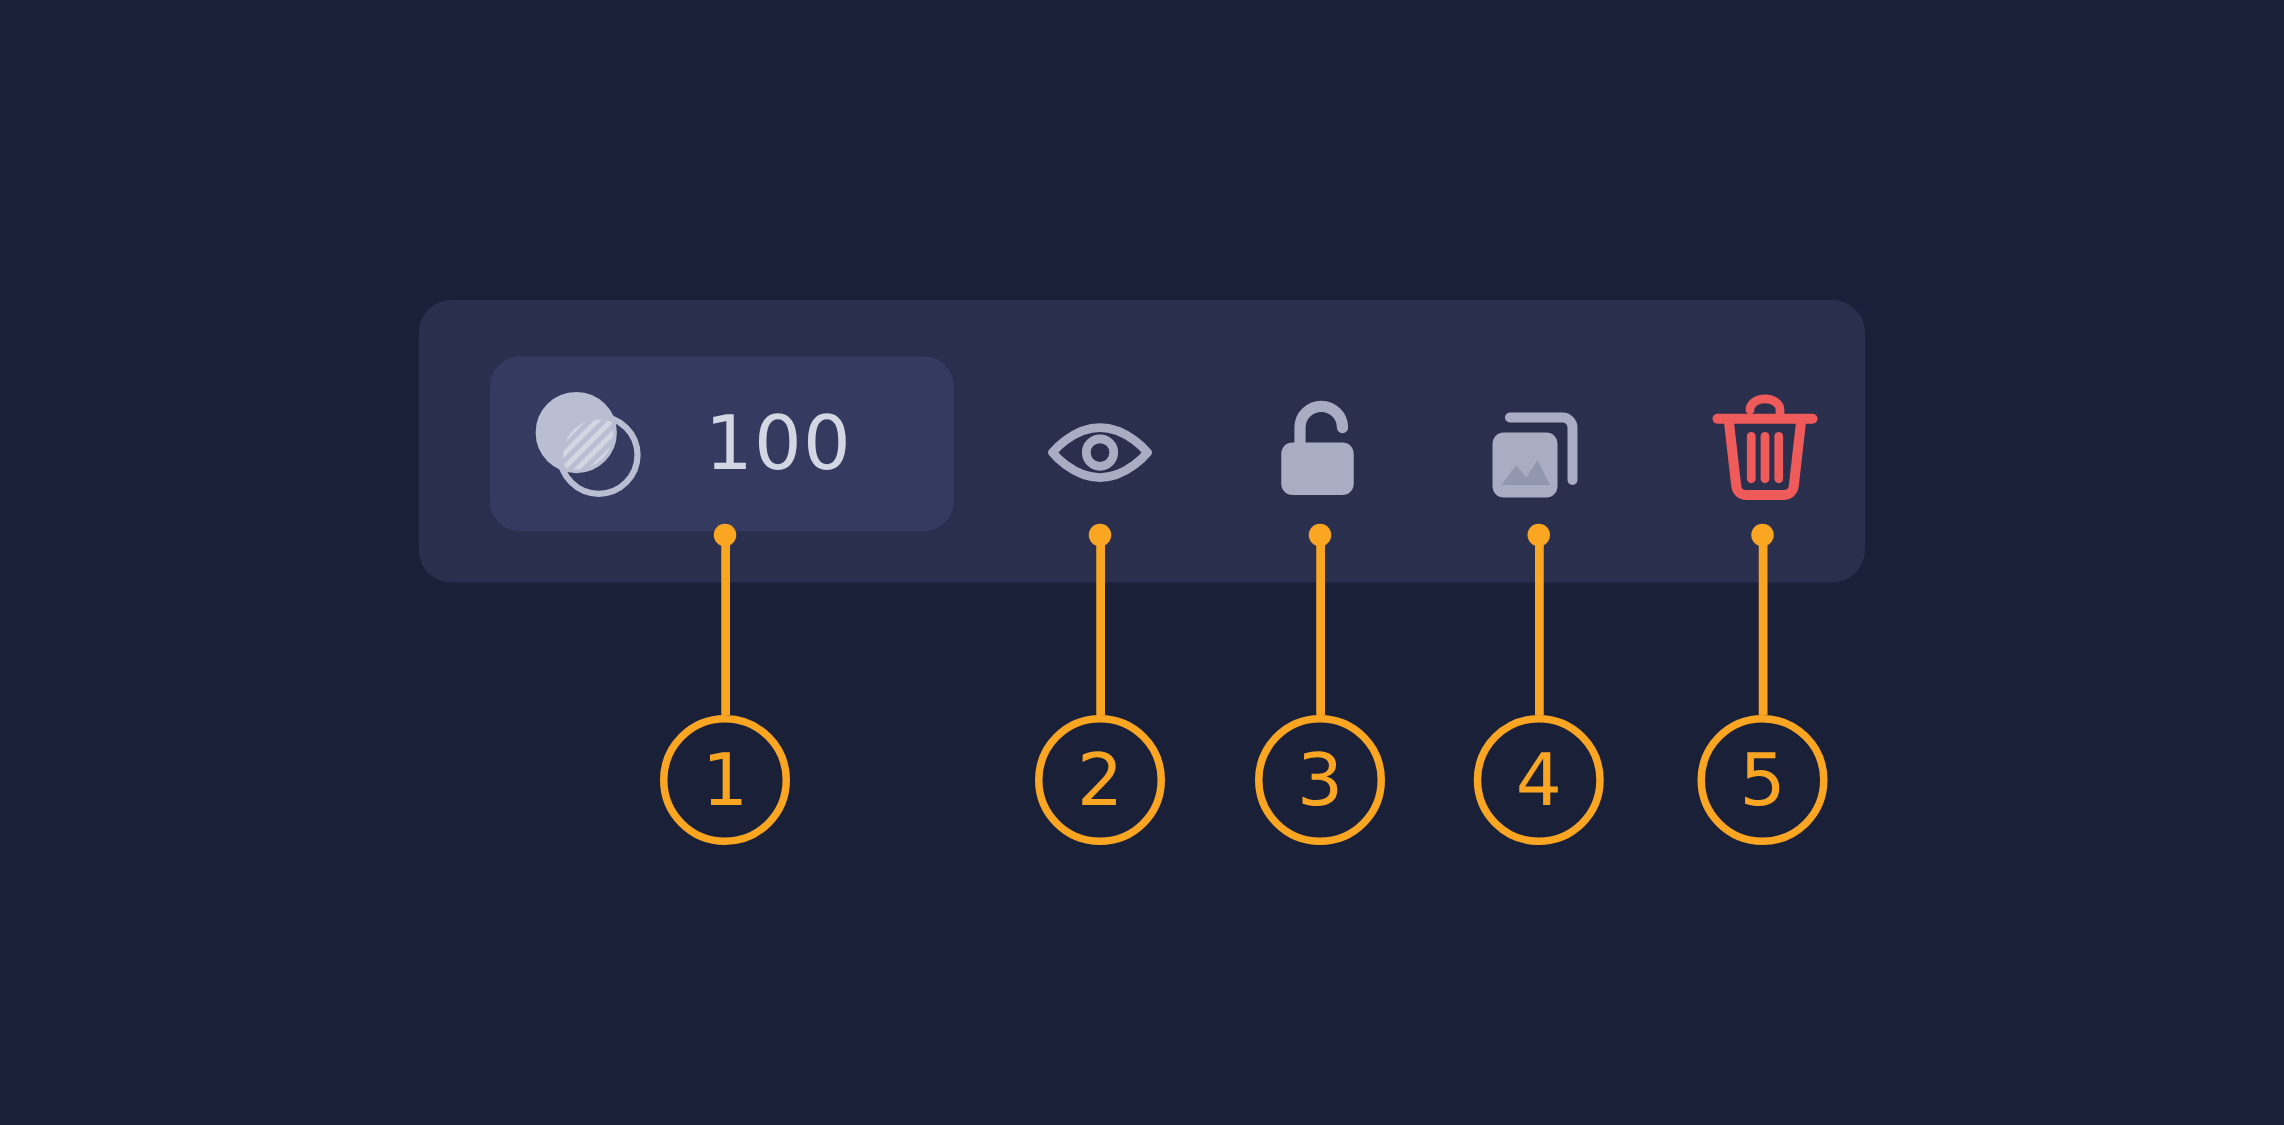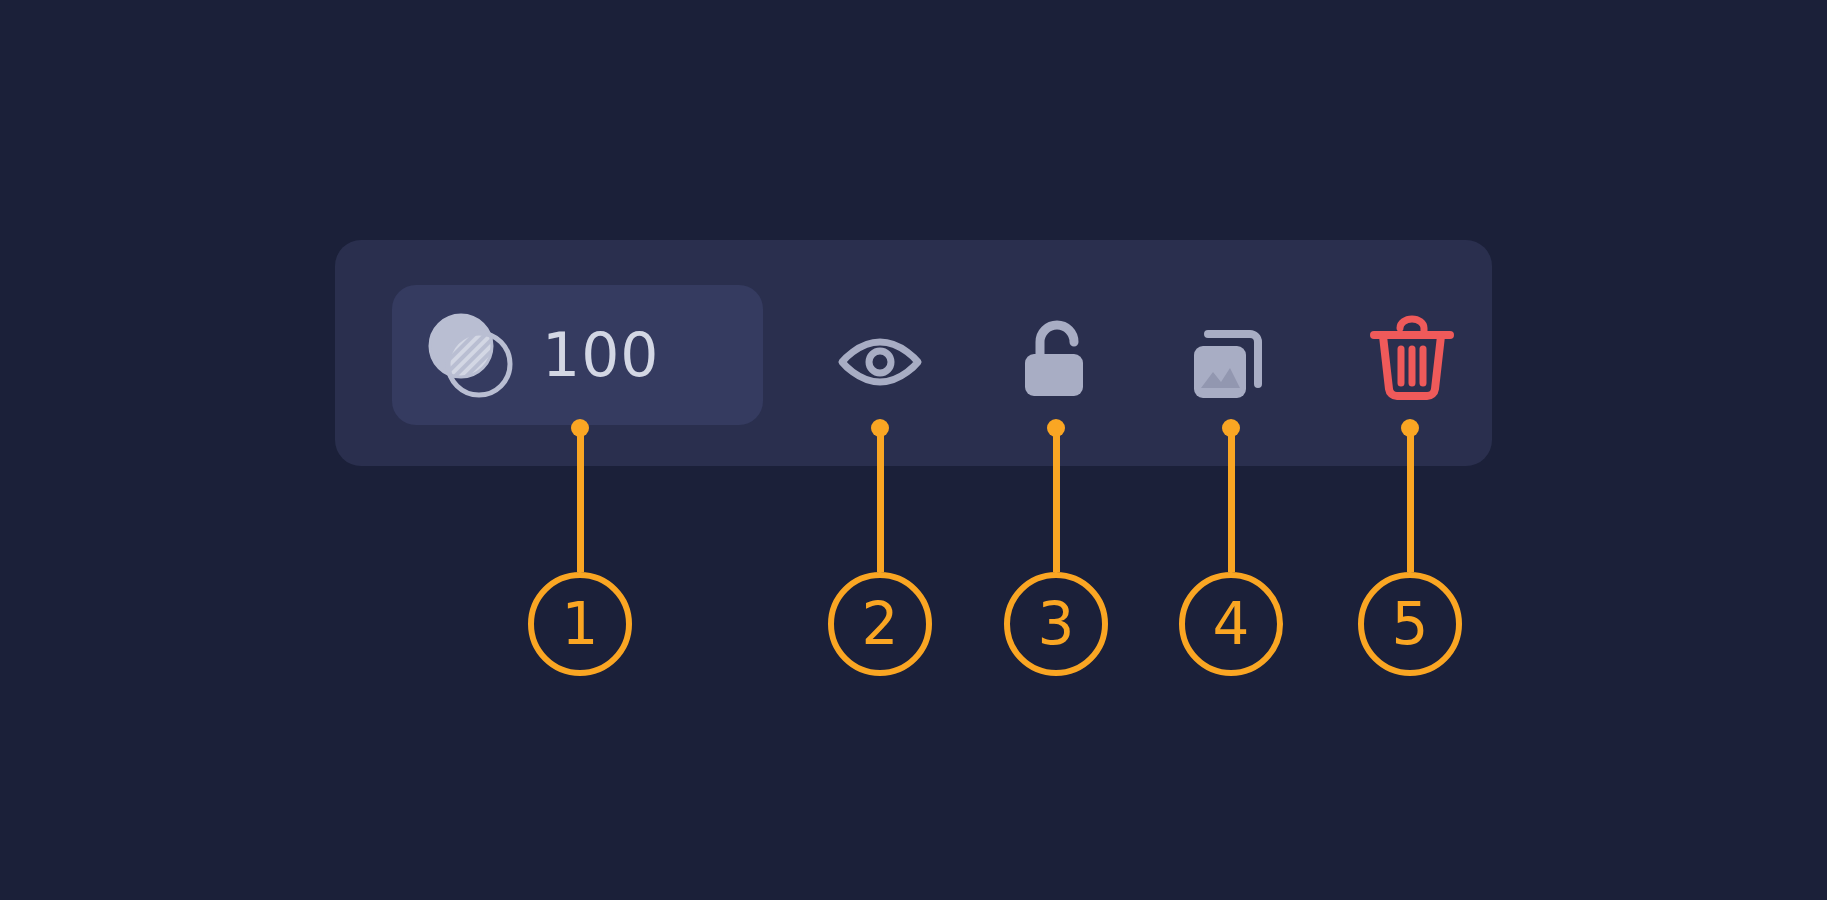--- a/index.html
+++ b/index.html
@@ -36,21 +36,21 @@
   .opacity-icon{
     width:112px;height:112px;
     display:flex;align-items:center;justify-content:center;
     flex:0 0 auto;
   }
   .opacity-value{
     color:#d3d7e4;
     font-size:60px;
     font-weight:400;
     letter-spacing:1px;
-    margin-left:16px;
+    margin-left:38px;
     line-height:1;
     font-family:"DejaVu Sans", sans-serif;
   }
 
   
   .tb-btn{
     position:absolute;
     width:104px;height:104px;
     display:flex;align-items:center;justify-content:center;
   }

